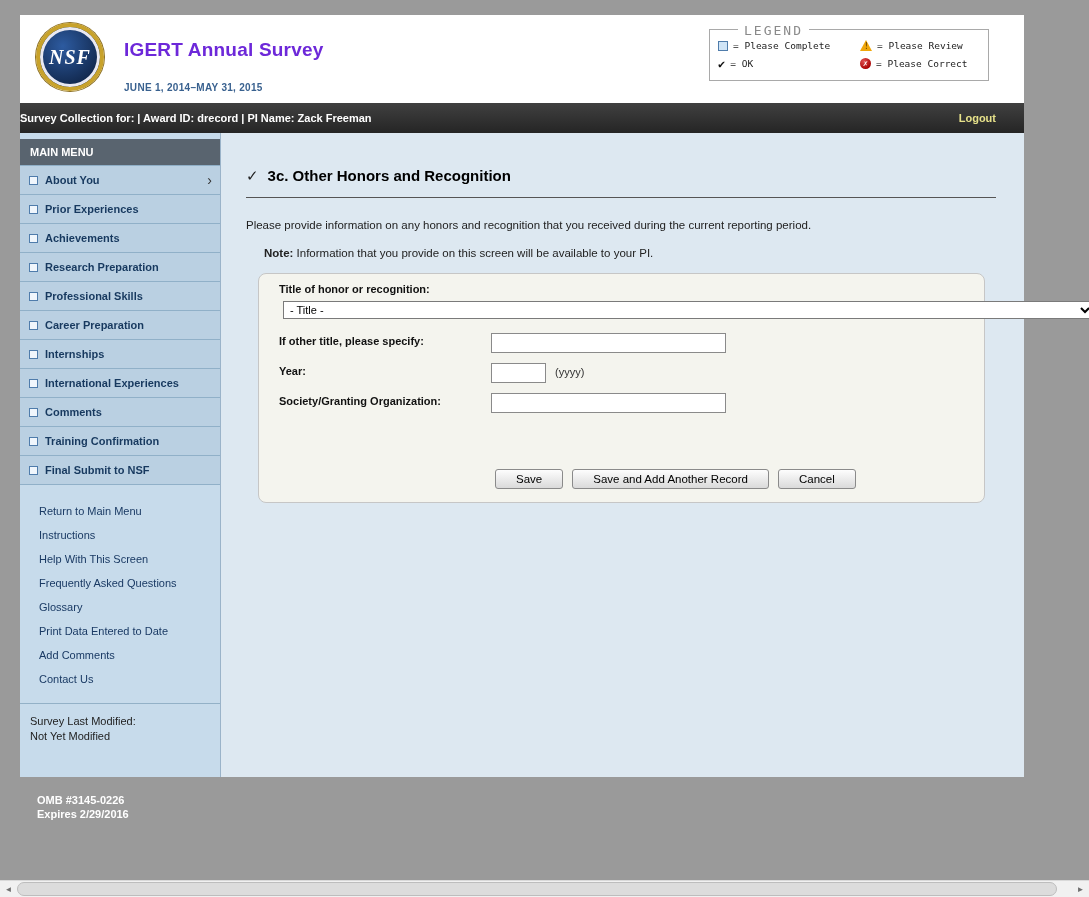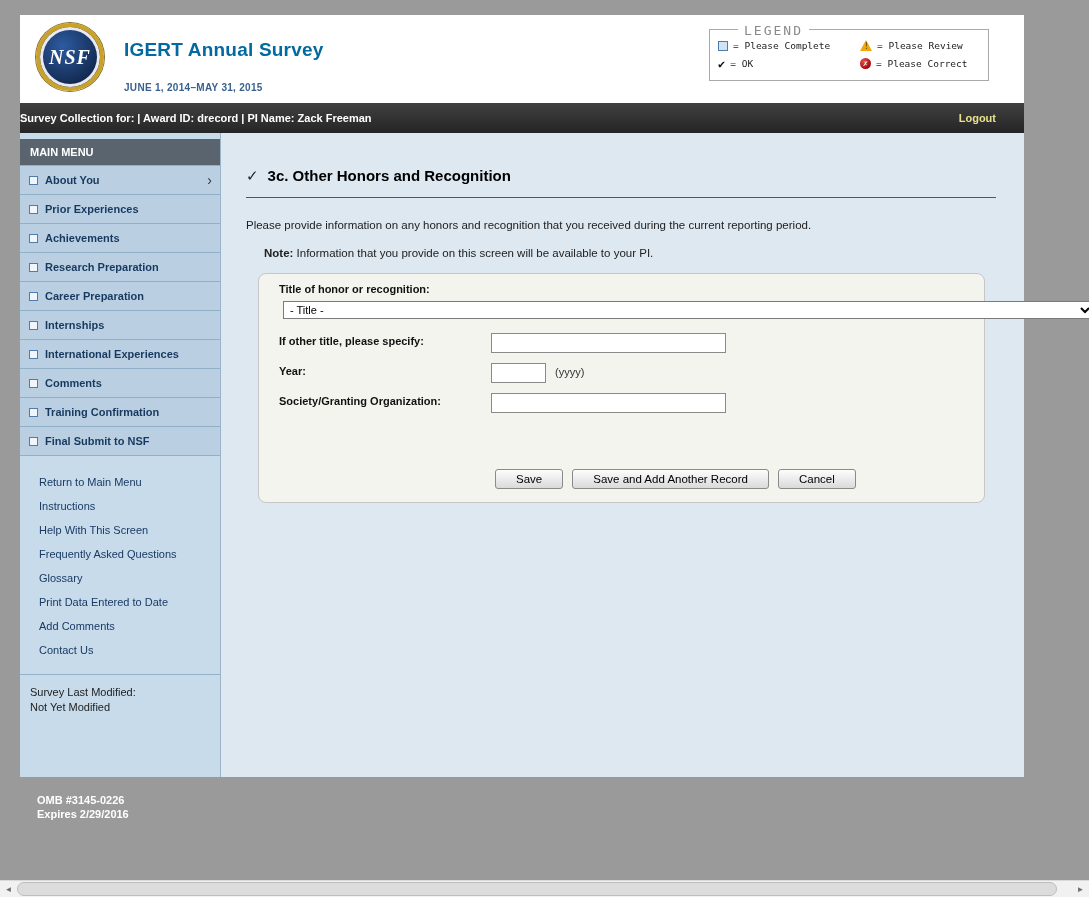--- a/index.html
+++ b/index.html
@@ -23,21 +23,21 @@
     background: radial-gradient(circle at 38% 32%, #2d5ba0, #12294f 72%);
     border:4px solid #c8a22b;
     box-shadow: inset 0 0 0 3px #e9e9f2, 0 0 0 1px #8a6d1f;
     display:flex; align-items:center; justify-content:center;
   }
   .nsf-logo span {
     color:#fff; font-weight:bold; font-style:italic;
     font-family:"Liberation Serif", serif; font-size:20px; letter-spacing:1px;
   }
   .title-block { position:absolute; left:104px; top:24px; }
-  .app-title { font-size:19px; font-weight:bold; color:#0369a1; letter-spacing:0.2px; }
+  .app-title { font-size:19px; font-weight:bold; color:#6d28d9; letter-spacing:0.2px; }
   .date-range { margin-top:21px; font-size:10px; font-weight:bold; color:#39618f; letter-spacing:0.3px; }
   .legend {
     position:absolute; right:35px; top:14px;
     width:280px; height:52px;
     border:1px solid #a9a9a9; background:#fff;
   }
   .legend-label {
     position:absolute; top:-7px; left:8px;
     background:#fff; padding:0 6px;
     font-size:13px; color:#8a8a8a; letter-spacing:2px;
@@ -205,20 +205,24 @@
       <div class="menu-item">
         <span class="mi-checkbox"></span>
         <span class="mi-label">Achievements</span>
       </div>
       <div class="menu-item">
         <span class="mi-checkbox"></span>
         <span class="mi-label">Research Preparation</span>
       </div>
       <div class="menu-item">
         <span class="mi-checkbox"></span>
+        <span class="mi-label">Professional Skills</span>
+      </div>
+      <div class="menu-item">
+        <span class="mi-checkbox"></span>
         <span class="mi-label">Career Preparation</span>
       </div>
       <div class="menu-item">
         <span class="mi-checkbox"></span>
         <span class="mi-label">Internships</span>
       </div>
       <div class="menu-item">
         <span class="mi-checkbox"></span>
         <span class="mi-label">International Experiences</span>
       </div>

